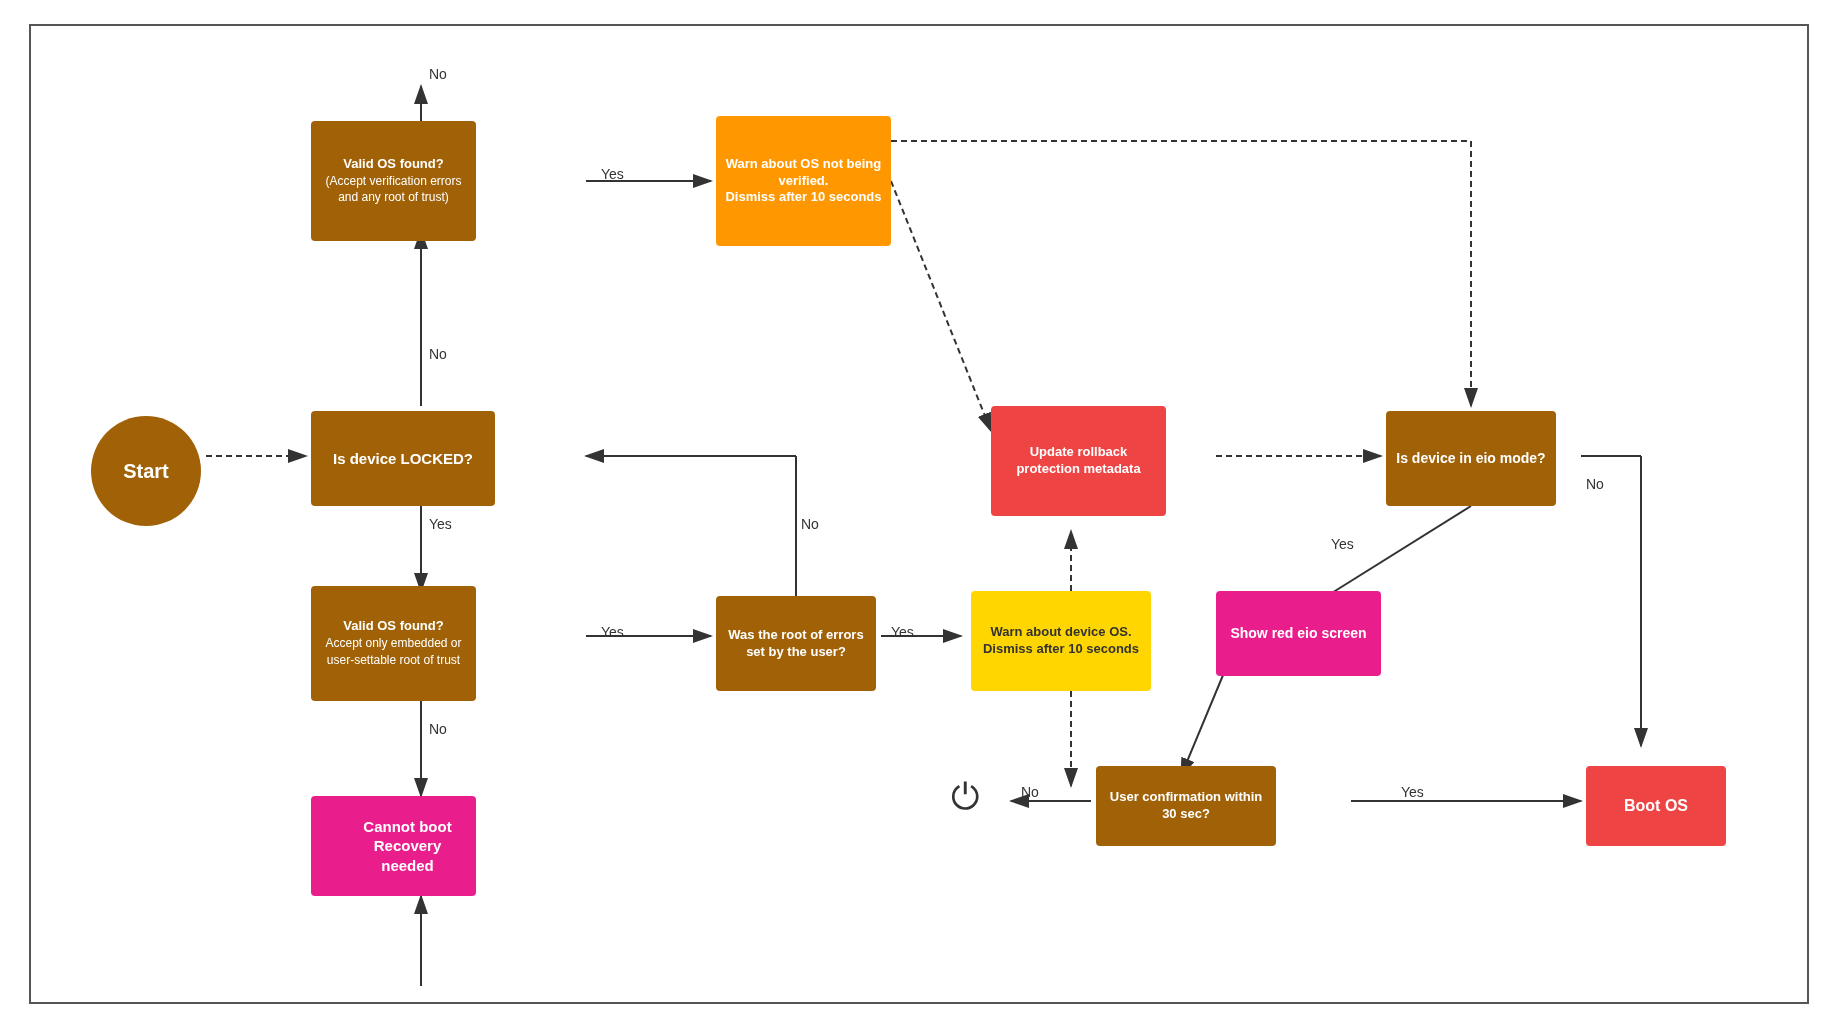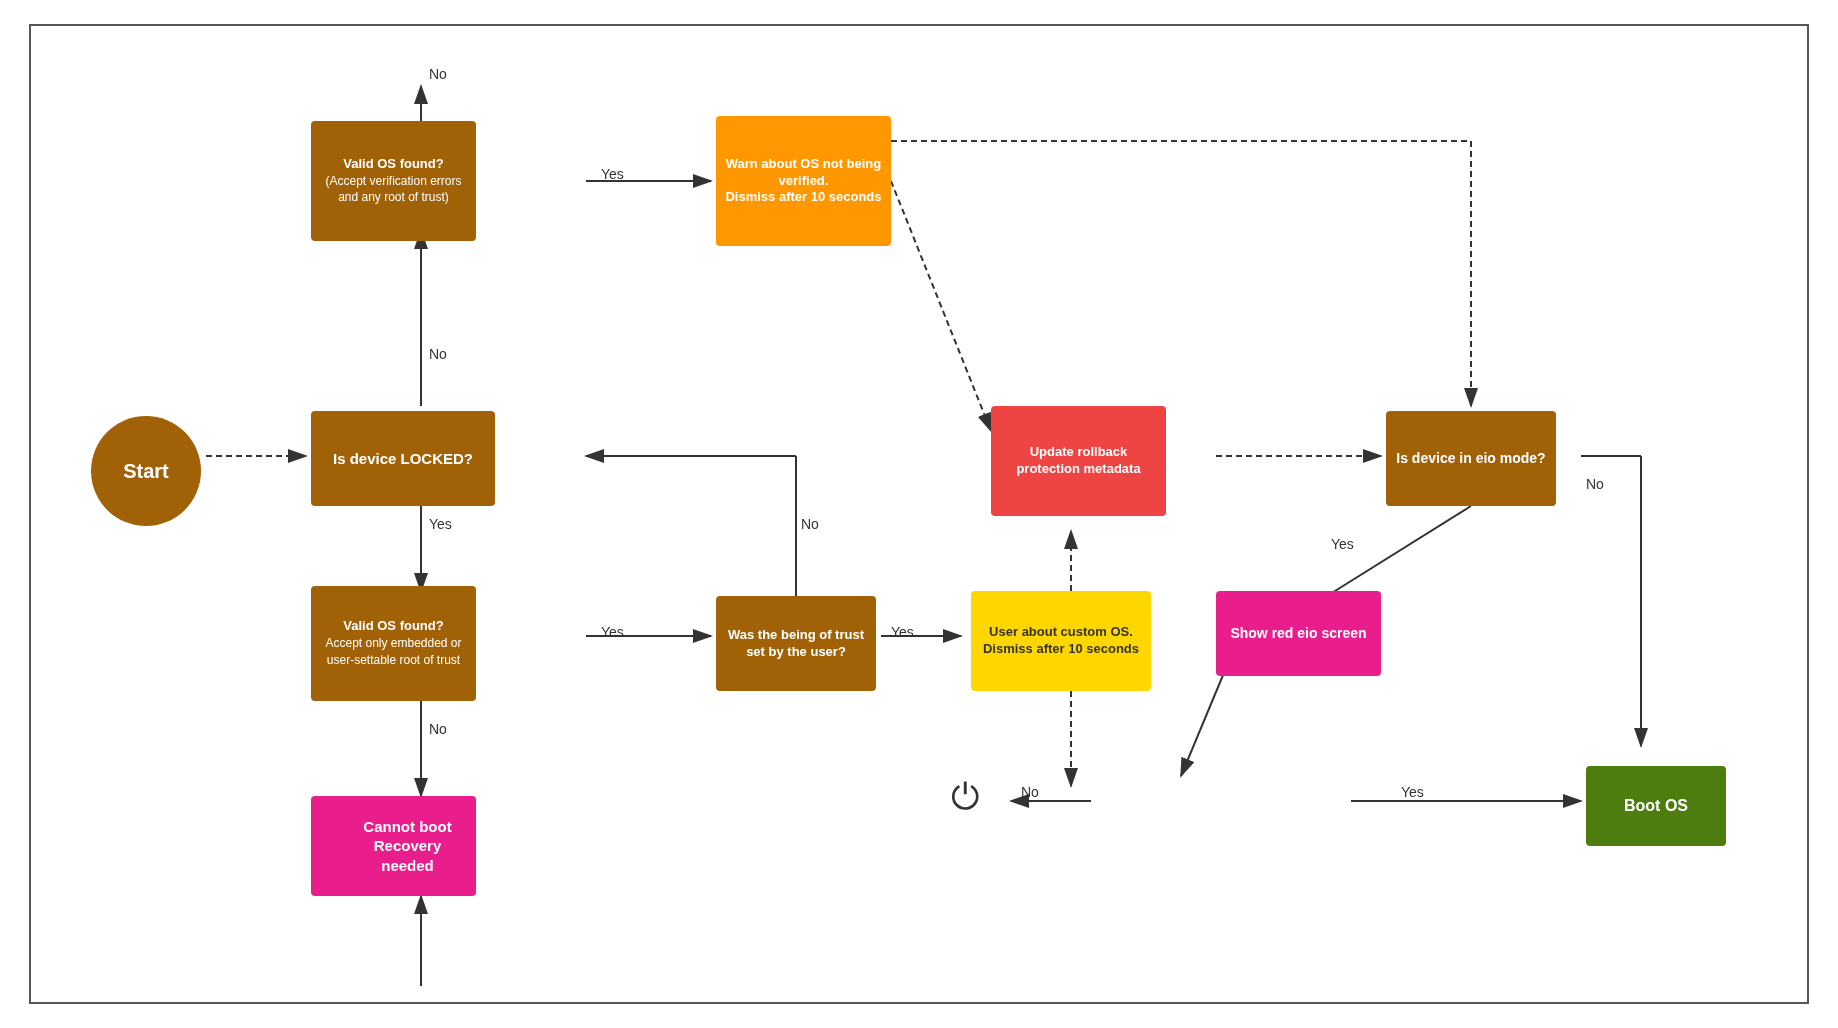--- a/index.html
+++ b/index.html
@@ -30,21 +30,21 @@
       font-size: 15px;
       line-height: 1.3;
       padding: 8px;
       border-radius: 4px;
     }
     .node-cyan { background: #a16207; }
     .node-orange { background: #FF9800; }
     .node-purple { background: #ef4444; }
     .node-yellow { background: #FFD600; color: #333; }
     .node-pink { background: #E91E8C; }
-    .node-green { background: #4d7c0f; }
+    .node-green { background: #ef4444; }
     .node-circle { background: #a16207; border-radius: 50%; font-size: 18px; font-weight: bold; }
 
     svg.arrows {
       position: absolute;
       top: 0; left: 0;
       width: 100%; height: 100%;
       pointer-events: none;
     }
     .arrow-label {
       position: absolute;
@@ -132,39 +132,42 @@
 
   <div class="node node-pink" style="left:280px; top:770px; width:165px; height:100px;padding-left:36px;">
     <span><strong>Cannot boot</strong><br>Recovery needed</span>
   </div>
 
   <div class="node node-orange" style="left:685px; top:90px; width:175px; height:130px; font-size:13px;">
     <span><strong>Warn about OS not being verified.</strong><br>Dismiss after 10 seconds</span>
   </div>
 
   <div class="node node-cyan" style="left:685px; top:570px; width:160px; height:95px; font-size:13px;">
-    <span>Was the being of trust set by the user?</span>
+    <span>Was the root of errors set by the user?</span>
   </div>
 
   <div class="node node-purple" style="left:960px; top:380px; width:175px; height:110px; font-size:13px;">
     <span>Update rollback protection metadata</span>
   </div>
 
   <div class="node node-yellow" style="left:940px; top:565px; width:180px; height:100px; font-size:13px;">
-    <span><strong>User about custom OS.</strong><br>Dismiss after 10 seconds</span>
+    <span><strong>Warn about device OS.</strong><br>Dismiss after 10 seconds</span>
   </div>
 
   <div class="node node-cyan" style="left:1355px; top:385px; width:170px; height:95px; font-size:14px;">
     <span>Is device in eio mode?</span>
   </div>
 
   <div class="node node-pink" style="left:1185px; top:565px; width:165px; height:85px; font-size:14px;">
     <span>Show red eio screen</span>
   </div>
 
+  <div class="node node-cyan" style="left:1065px; top:740px; width:180px; height:80px; font-size:13px;">
+    <span>User confirmation within 30 sec?</span>
+  </div>
 
   <div class="node node-green" style="left:1555px; top:740px; width:140px; height:80px; font-size:16px;">
     <span>Boot OS</span>
   </div>
 
   <div class="arrow-label" style="left:398px; top:40px;">No</div>
 
   <div class="arrow-label" style="left:570px; top:140px;">Yes</div>
 
   <div class="arrow-label" style="left:398px; top:320px;">No</div>

